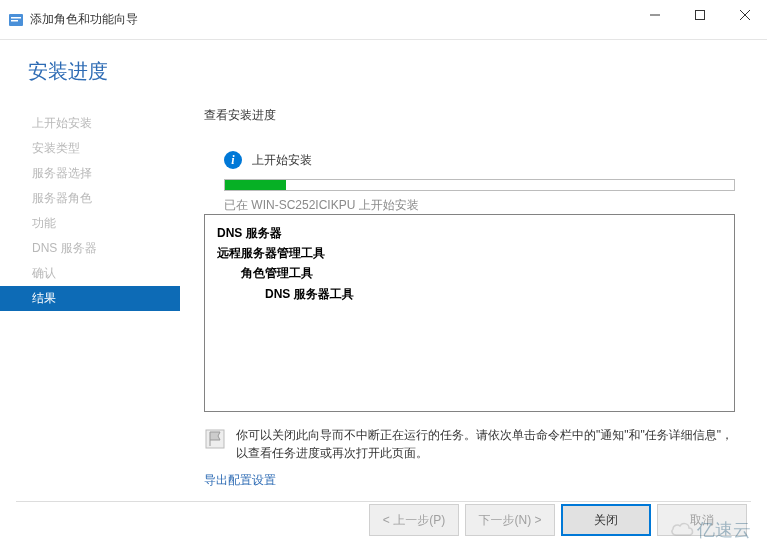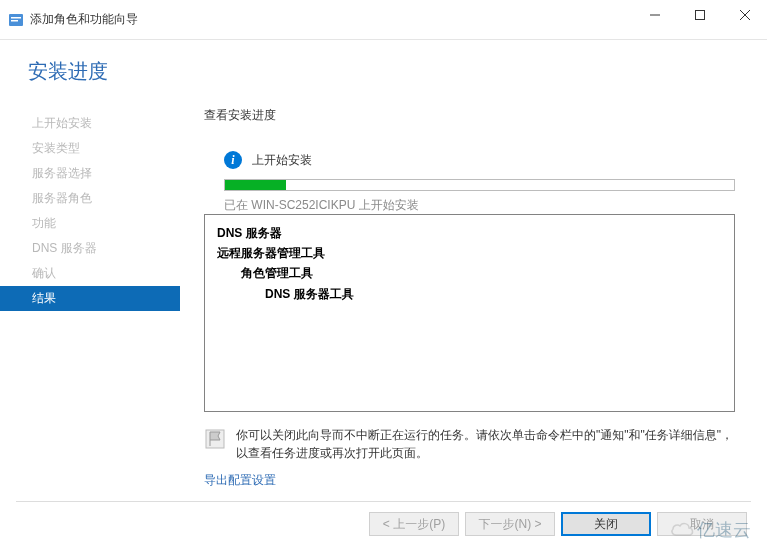--- a/index.html
+++ b/index.html
@@ -39,21 +39,21 @@
     .indent-2 { padding-left: 48px; }
     
     .hint-row { display: flex; align-items: flex-start; margin-top: 14px; gap: 10px; }
     .flag-icon { width: 22px; height: 22px; flex-shrink: 0; display: inline-flex; align-items: center; justify-content: center; margin-top: 2px; }
     .hint-text { font-size: 12px; color: #333; line-height: 1.5; }
     
     .export-link { display: inline-block; margin-top: 10px; font-size: 12px; color: #2d6bb4; cursor: pointer; }
     
     .footer { position: absolute; bottom: 14px; right: 20px; display: flex; gap: 6px; }
     .footer-divider { position: absolute; bottom: 48px; left: 16px; right: 16px; border-top: 1px solid #ddd; }
-    .btn { min-width: 90px; height: 24px; border: 1px solid #adadad; background: #e1e1e1; font-size: 12px; color: #333; cursor: default; }
+    .btn { min-width: 90px; height: 32px; border: 1px solid #adadad; background: #e1e1e1; font-size: 12px; color: #333; cursor: default; }
     .btn.disabled { color: #a0a0a0; background: #efefef; border-color: #d0d0d0; }
     .btn.primary { border-color: #0078d7; box-shadow: 0 0 0 1px #0078d7 inset; }
     
     .watermark { position: absolute; bottom: 8px; right: 16px; opacity: 0.35; font-size: 18px; color: #0c4a6e; pointer-events: none; display: flex; align-items: center; gap: 2px; }
     .watermark-cloud { width: 26px; height: 18px; }
   </style>
 </head>
 <body>
 
 <div class="titlebar">

